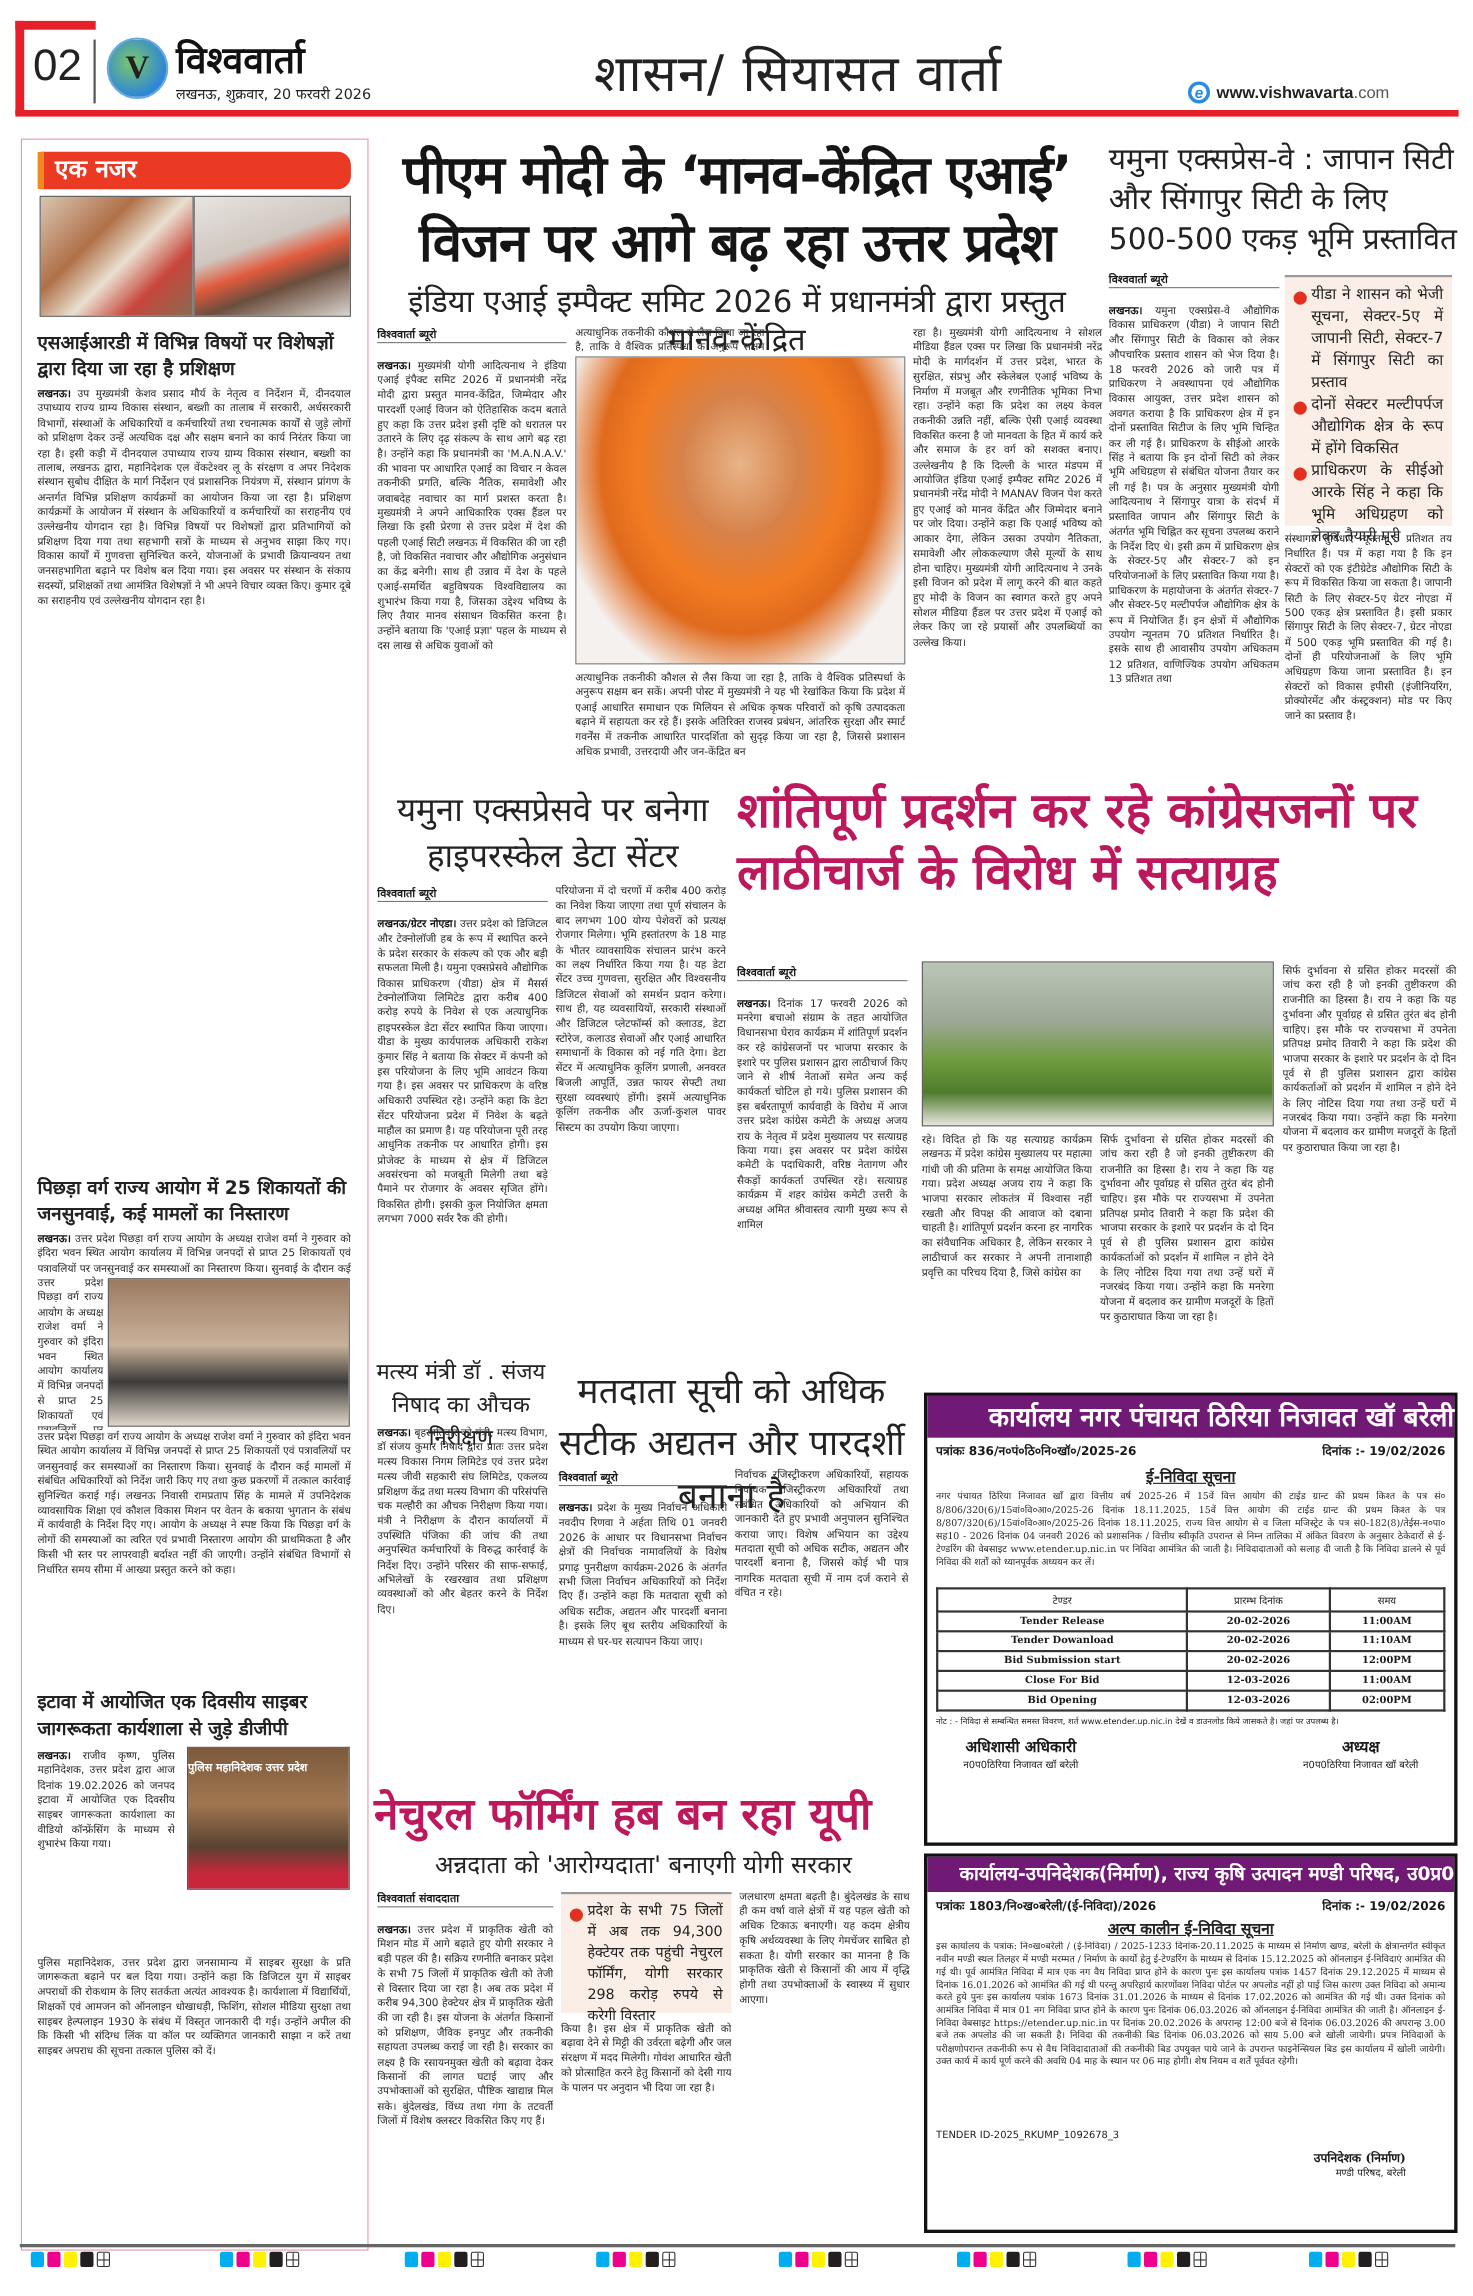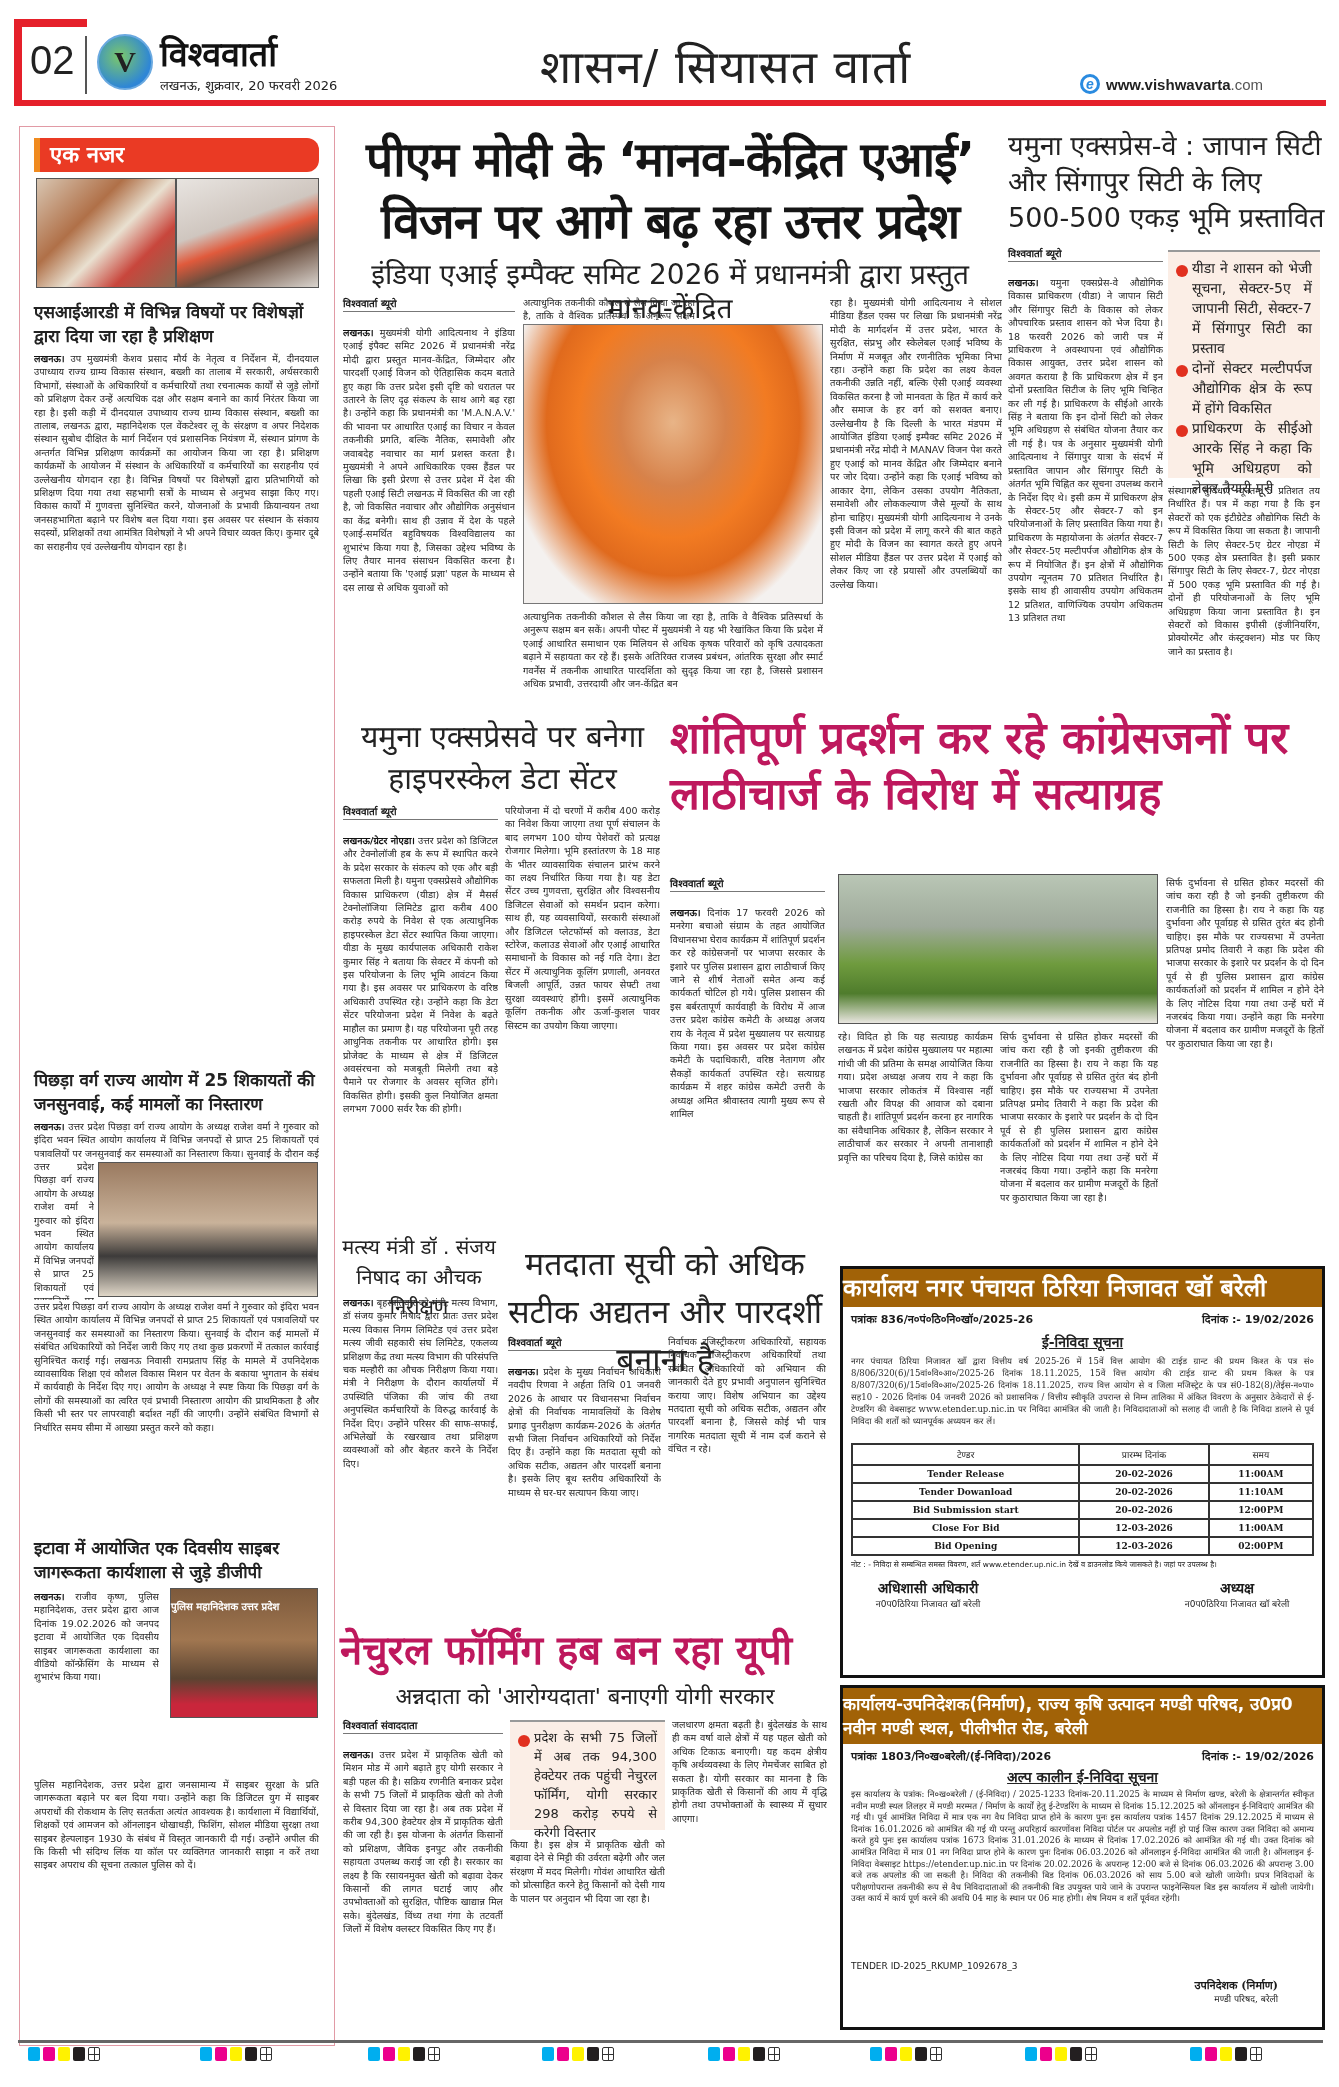--- a/index.html
+++ b/index.html
@@ -40,21 +40,21 @@
   .h-mid { font-size: 30px; line-height: 42px; text-align: center; color: #222; }
   .h-big2 { font-size: 44px; line-height: 56px; text-align: left; font-weight: bold; color: #be185d; }
   .h-small { font-size: 20px; line-height: 30px; text-align: center; color: #222; }
 
   .bullet-box { background: #fbeee6; border-top: 2px solid #999; padding: 6px 8px; }
   .bullet-box p { font-size: 17px; line-height: 24px; color: #222; padding-left: 16px; position: relative; text-align: justify; }
   .bullet-box p::before { content: ""; position: absolute; left: 0; top: 7px; width: 12px; height: 12px; border-radius: 50%; background: #e1301f; }
 
   
   .notice { border: 3px solid #111; background: #fff; }
-  .notice-head { background: #a16207; color: #fff; text-align: left; font-weight: bold; }
+  .notice-head { background: #701a75; color: #fff; text-align: right; font-weight: bold; }
   .notice-row { display: flex; justify-content: space-between; font-size: 11px; font-weight: bold; padding: 0 8px; }
   .notice-title { text-align: center; font-weight: bold; text-decoration: underline; color: #222; }
   table.tender { border-collapse: collapse; width: 100%; font-family: "DejaVu Serif", serif; font-size: 9px; }
   table.tender td, table.tender th { border: 2px solid #333; text-align: center; padding: 3px 2px; font-weight: bold; }
   table.tender th { font-weight: normal; font-size: 9px; }
 
   .cmyk { top: 2047px; height: 16px; display: flex; gap: 3px; }
   .cmyk span { width: 12px; height: 14px; border-radius: 2px; display: inline-block; }
   .cmyk .reg { border: 1px solid #333; background: linear-gradient(#333,#333) center/100% 1px no-repeat, linear-gradient(#333,#333) center/1px 100% no-repeat, #fff; }
   .bottom-line { left: 18px; top: 2040px; width: 1305px; height: 3px; background: #666; }
@@ -214,21 +214,20 @@
     <div style="text-align:center;">
       <div style="font-size:14px;font-weight:bold;">अध्यक्ष</div>
       <div style="font-size:9px;width:110px;">न0प0ठिरिया निजावत खॉ बरेली</div>
     </div>
   </div>
 </div>
 
 <div class="abs notice" style="left:840px;top:1685px;width:485px;height:345px;">
   <div class="notice-head" style="font-size:17px;line-height:24px;padding:4px 0;">
     <div>कार्यालय-उपनिदेशक(निर्माण), राज्य कृषि उत्पादन मण्डी परिषद, उ0प्र0</div>
-    <div>नवीन  मण्डी स्थल, पीलीभीत रोड, बरेली</div>
   </div>
   <div class="notice-row" style="margin-top:4px;">
     <span>पत्रांकः 1803/नि०ख०बरेली/(ई-निविदा)/2026</span>
     <span>दिनांक :- 19/02/2026</span>
   </div>
   <div class="notice-title" style="font-size:14px;margin:4px 0 3px;">अल्प कालीन ई-निविदा सूचना</div>
   <div class="body-txt serif" style="padding:0 8px;font-size:8.5px;line-height:11.6px;height:170px;">इस कार्यालय के पत्रांक: नि०ख०बरेली / (ई-निविदा) / 2025-1233 दिनांक-20.11.2025 के माध्यम से निर्माण खण्ड, बरेली के क्षेत्रान्तर्गत स्वीकृत नवीन मण्डी स्थल तिलहर में मण्डी मरम्मत / निर्माण के कार्यों हेतु ई-टेण्डरिंग के माध्यम से दिनांक 15.12.2025 को ऑनलाइन ई-निविदाएं आमंत्रित की गई थी। पूर्व आमंत्रित निविदा में मात्र एक नग वैध निविदा प्राप्त होने के कारण पुनः इस कार्यालय पत्रांक 1457 दिनांक 29.12.2025 में माध्यम से दिनांक 16.01.2026 को आमंत्रित की गई थी परन्तु अपरिहार्य कारणोंवश निविदा पोर्टल पर अपलोड नहीं हो पाई जिस कारण उक्त निविदा को अमान्य करते हुये पुनः इस कार्यालय पत्रांक 1673 दिनांक 31.01.2026 के माध्यम से दिनांक 17.02.2026 को आमंत्रित की गई थी। उक्त दिनांक को आमंत्रित निविदा में मात्र 01 नग निविदा प्राप्त होने के कारण पुनः दिनांक 06.03.2026 को ऑनलाइन ई-निविदा आमंत्रित की जाती है। ऑनलाइन ई-निविदा वेबसाइट https://etender.up.nic.in पर दिनांक 20.02.2026 के अपरान्ह 12:00 बजे से दिनांक 06.03.2026 की अपरान्ह 3.00 बजे तक अपलोड की जा सकती है। निविदा की तकनीकी बिड दिनांक 06.03.2026 को साय 5.00 बजे खोली जायेगी। प्रपत्र निविदाओं के परीक्षणोपरान्त तकनीकी रूप से वैध निविदादाताओं की तकनीकी बिड उपयुक्त पाये जाने के उपरान्त फाइनेन्सियल बिड इस कार्यालय में खोली जायेगी। उक्त कार्य में कार्य पूर्ण करने की अवधि 04 माह के स्थान पर 06 माह होगी। शेष नियम व शर्तें पूर्ववत रहेगी।</div>
   <div style="padding:2px 8px;font-size:9px;">TENDER ID-2025_RKUMP_1092678_3</div>
   <div style="text-align:right;padding:4px 44px 0;">
     <div style="font-size:11px;font-weight:bold;" class="serif">उपनिदेशक (निर्माण)</div>

